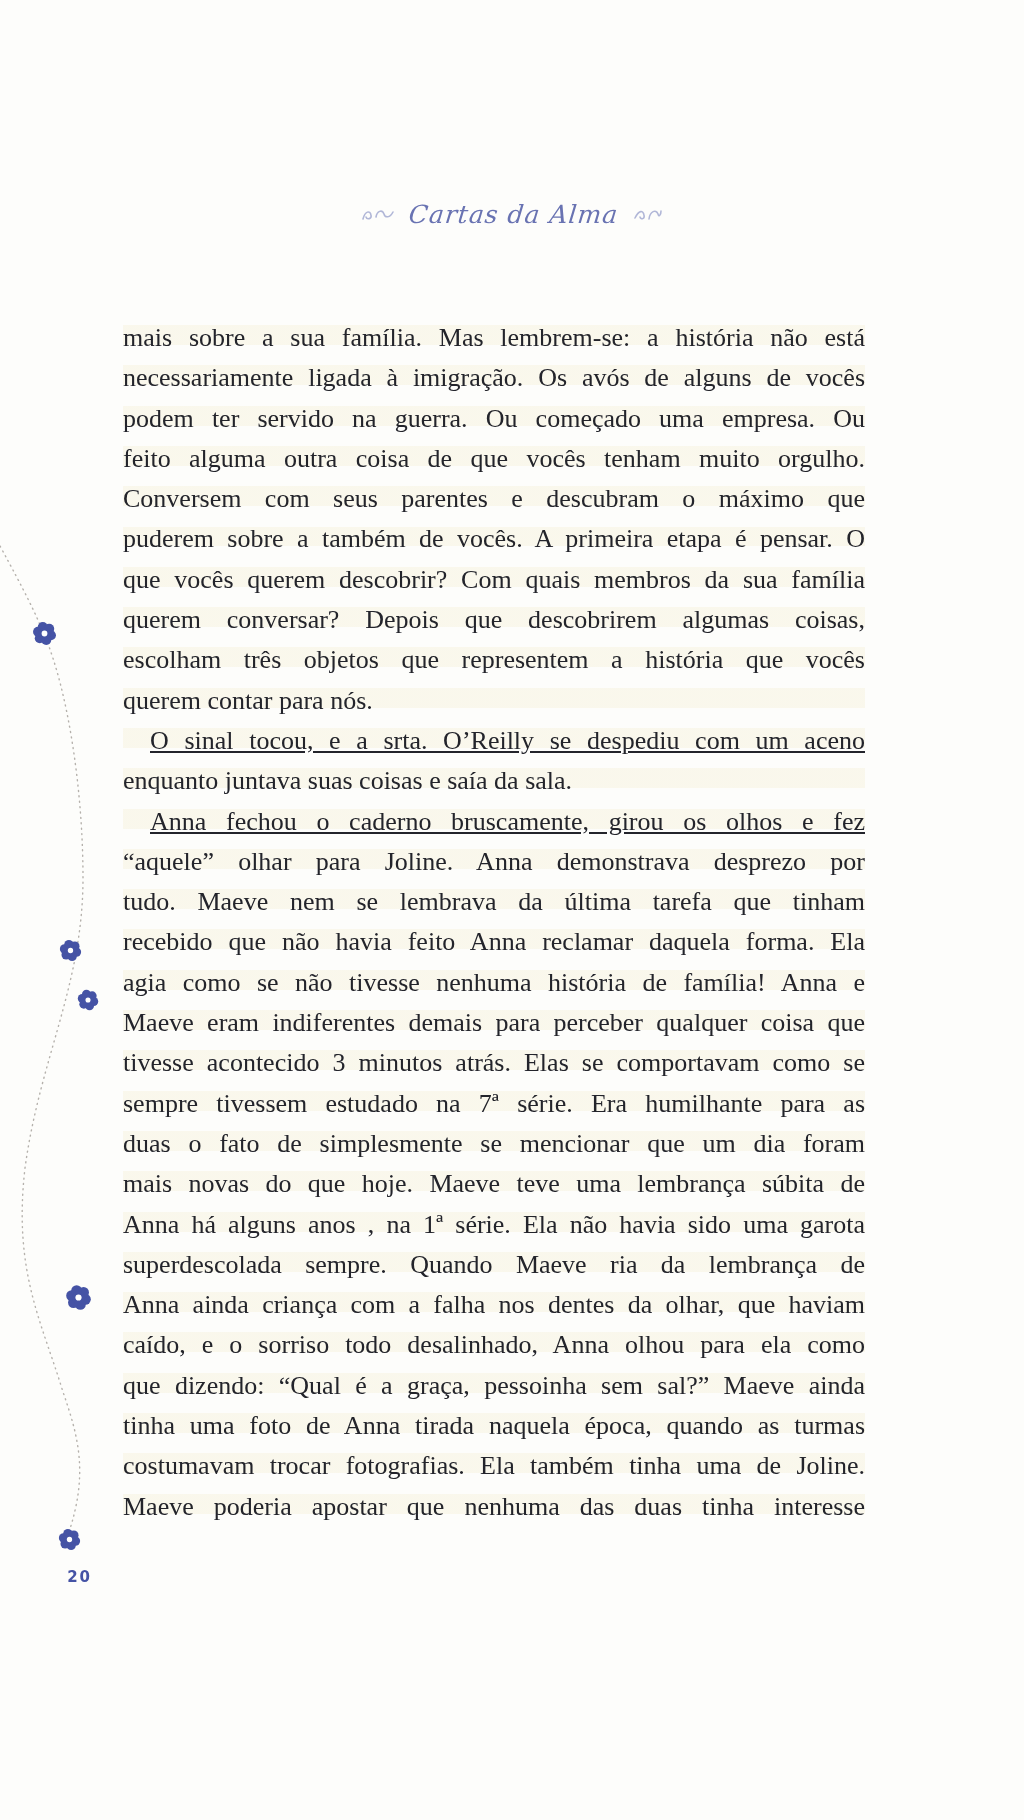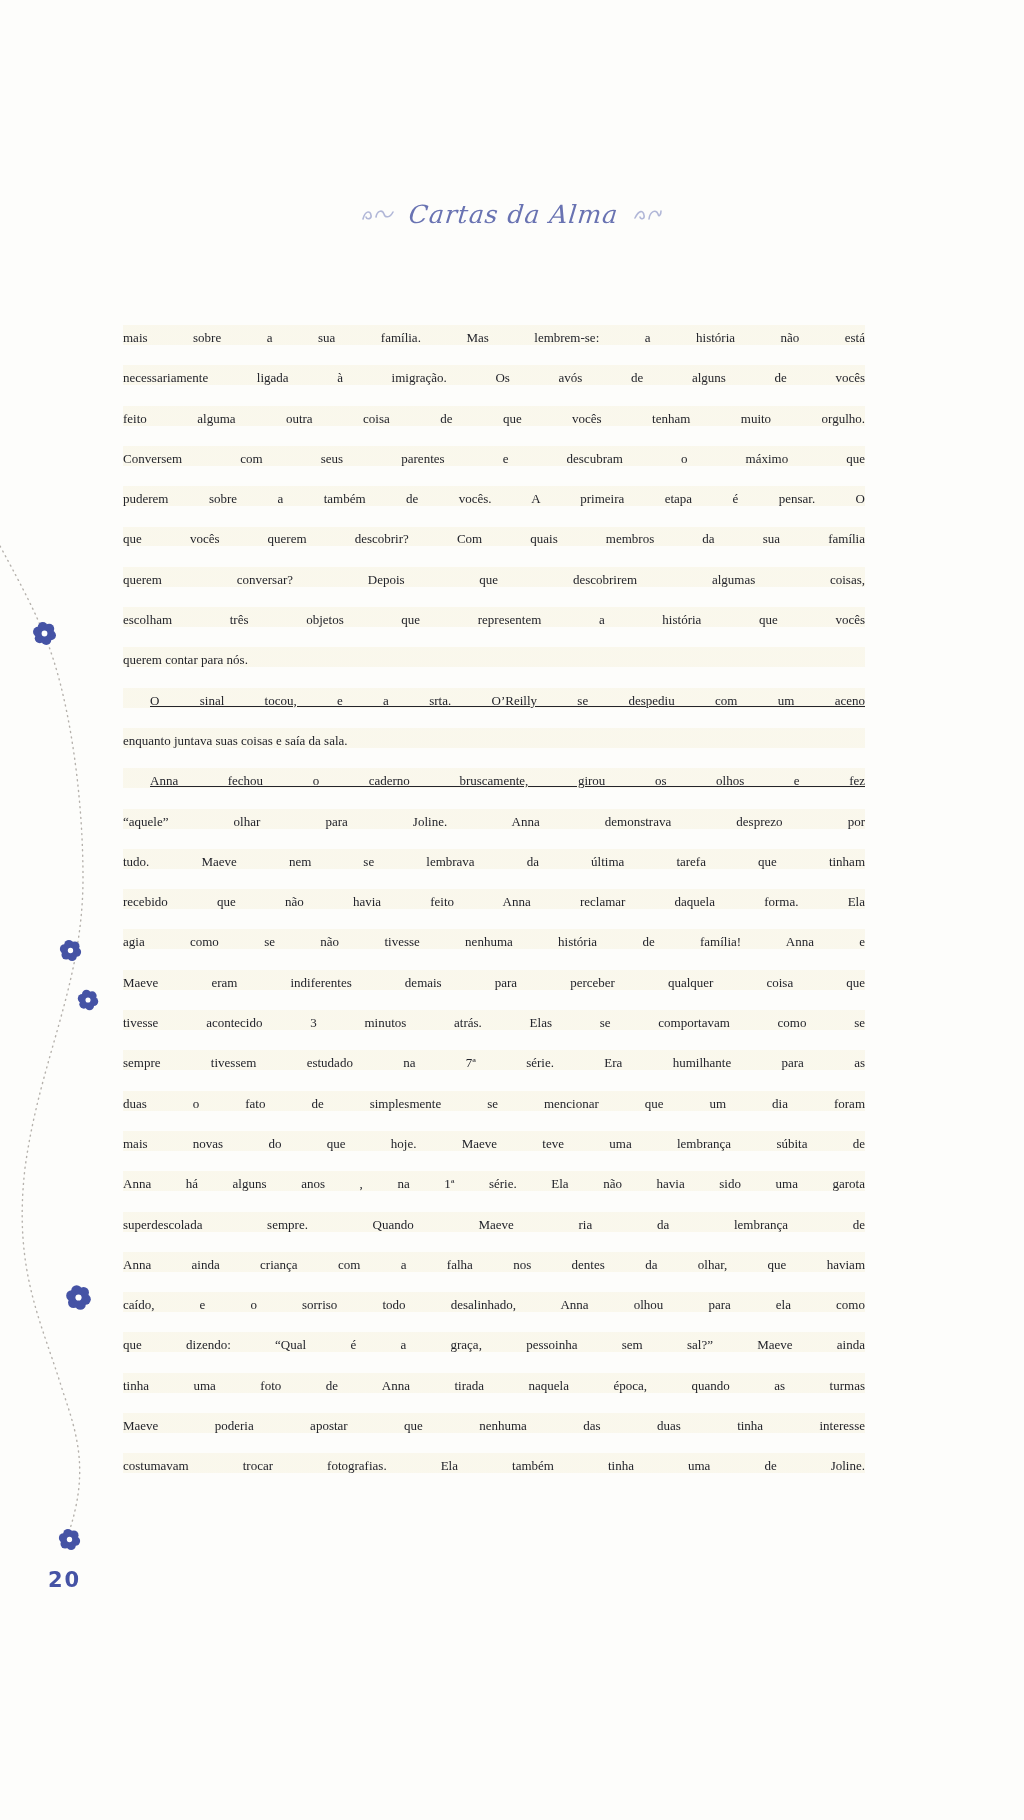--- a/index.html
+++ b/index.html
@@ -29,21 +29,21 @@
     letter-spacing: 1px;
     transform: skewX(-6deg);
   }
   .header-squiggle { opacity: 0.75; }
   
   #text-block {
     position: absolute;
     left: 123px;
     top: 318px;
     width: 742px;
-    font-size: 13px;
+    font-size: 26px;
     color: #23242b;
     background: repeating-linear-gradient(
       to bottom,
       rgba(247, 243, 224, 0.0) 0px,
       rgba(247, 243, 224, 0.0) 7px,
       rgba(247, 243, 224, 0.55) 7px,
       rgba(247, 243, 224, 0.55) 27px,
       rgba(247, 243, 224, 0.0) 27px,
       rgba(247, 243, 224, 0.0) 40.3px
     );
@@ -64,23 +64,23 @@
     left: 0; top: 0;
     width: 1024px; height: 1820px;
     pointer-events: none;
   }
   .flower { position: absolute; }
   #page-number {
     position: absolute;
     left: 48px;
     top: 1568px;
     width: 44px;
-    text-align: left;
+    text-align: right;
     font-family: "DejaVu Sans", "Liberation Sans", sans-serif;
-    font-size: 21px;
+    font-size: 15px;
     font-weight: bold;
     letter-spacing: 2px;
   }
 </style>
 </head>
 <body>
 
 <div id="page" style="background: rgb(253, 253, 251);">
 
   <svg id="curve-layer" viewBox="0 0 1024 1820" xmlns="http://www.w3.org/2000/svg">
@@ -98,20 +98,21 @@
     </svg>
     <span id="book-title" style="color: rgb(105, 115, 178);">Cartas da Alma</span>
     <svg class="header-squiggle" width="30" height="18" viewBox="0 0 30 18">
       <path d="M2 12 C6 4, 10 4, 11 9 C12 13, 8 14, 7 11 M16 13 C17 5, 23 3, 25 8 C26 12, 28 8, 28 5" fill="none" stroke-width="1.6" stroke-linecap="round" stroke="#98a0cc"></path>
     </svg>
   </div>
 
   <div id="text-block" style="color: rgb(35, 36, 43);">
       <div class="line">mais sobre a sua família. Mas lembrem-se: a história não está</div>
       <div class="line">necessariamente ligada à imigração. Os avós de alguns de vocês</div>
+      <div class="line">podem ter servido na guerra. Ou começado uma empresa. Ou</div>
       <div class="line">feito alguma outra coisa de que vocês tenham muito orgulho.</div>
       <div class="line">Conversem com seus parentes e descubram o máximo que</div>
       <div class="line">puderem sobre a também de vocês. A primeira etapa é pensar. O</div>
       <div class="line">que vocês querem descobrir? Com quais membros da sua família</div>
       <div class="line">querem conversar? Depois que descobrirem algumas coisas,</div>
       <div class="line">escolham três objetos que representem a história que vocês</div>
       <div class="line lastline">querem contar para nós.</div>
       <div class="line indent">O sinal tocou, e a srta. O’Reilly se despediu com um aceno</div>
       <div class="line lastline">enquanto juntava suas coisas e saía da sala.</div>
       <div class="line indent">Anna fechou o caderno bruscamente, girou os olhos e fez</div>
@@ -123,22 +124,22 @@
       <div class="line">tivesse acontecido 3 minutos atrás. Elas se comportavam como se</div>
       <div class="line">sempre tivessem estudado na 7ª série. Era humilhante para as</div>
       <div class="line">duas o fato de simplesmente se mencionar que um dia foram</div>
       <div class="line">mais novas do que hoje. Maeve teve uma lembrança súbita de</div>
       <div class="line">Anna há alguns anos , na 1ª série. Ela não havia sido uma garota</div>
       <div class="line">superdescolada sempre. Quando Maeve ria da lembrança de</div>
       <div class="line">Anna ainda criança com a falha nos dentes da olhar, que haviam</div>
       <div class="line">caído, e o sorriso todo desalinhado, Anna olhou para ela como</div>
       <div class="line">que dizendo: “Qual é a graça, pessoinha sem sal?” Maeve ainda</div>
       <div class="line">tinha uma foto de Anna tirada naquela época, quando as turmas</div>
+      <div class="line">costumavam trocar fotografias. Ela também tinha uma de Joline.</div>
       <div class="line">Maeve poderia apostar que nenhuma das duas tinha interesse</div>
-      <div class="line">costumavam trocar fotografias. Ela também tinha uma de Joline.</div>
     </div>
 
   <div id="flower-layer">
       <svg class="flower" width="27" height="27" viewBox="0 0 30 30" style="left: 30.5px; top: 619.5px;">
         <circle cx="22.1512858381954" cy="16.90239608400195" r="5.6" fill="#4553a5"></circle>
         <circle cx="16.928119582291977" cy="22.144393247602082" r="5.6" fill="#4553a5"></circle>
         <circle cx="9.776833744096578" cy="20.241997163600132" r="5.6" fill="#4553a5"></circle>
         <circle cx="7.848714161804601" cy="13.097603915998054" r="5.6" fill="#4553a5"></circle>
         <circle cx="13.071880417708018" cy="7.85560675239792" r="5.6" fill="#4553a5"></circle>
         <circle cx="20.223166255903422" cy="9.758002836399864" r="5.6" fill="#4553a5"></circle>

